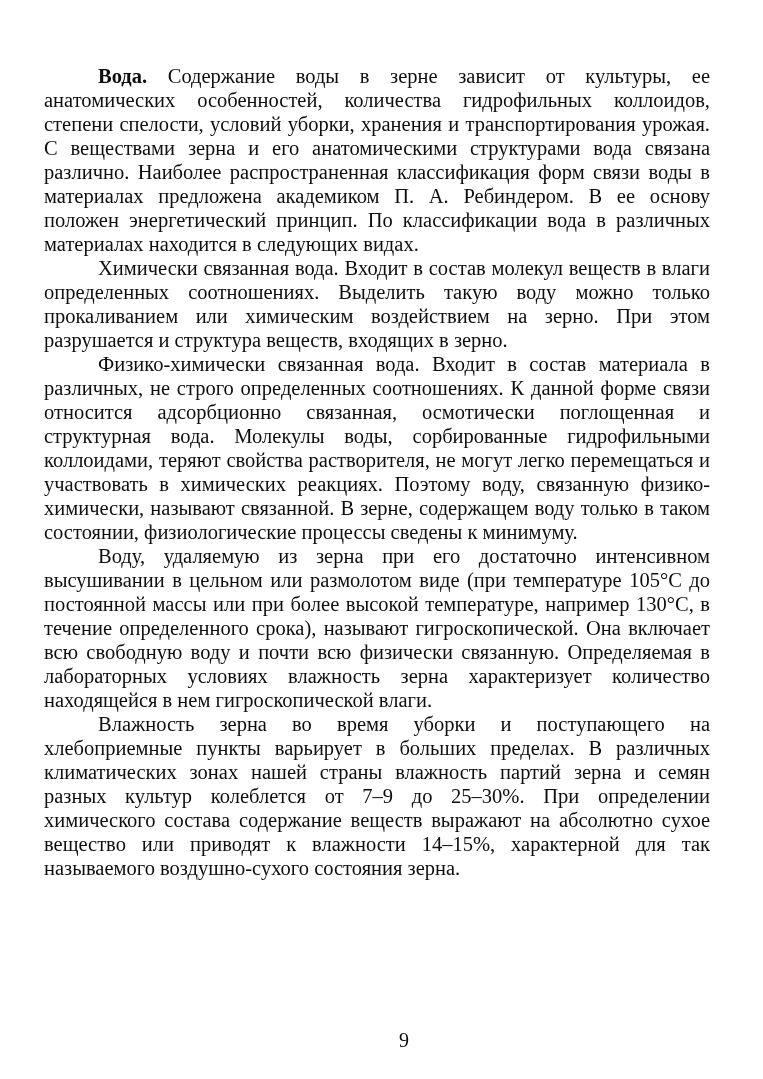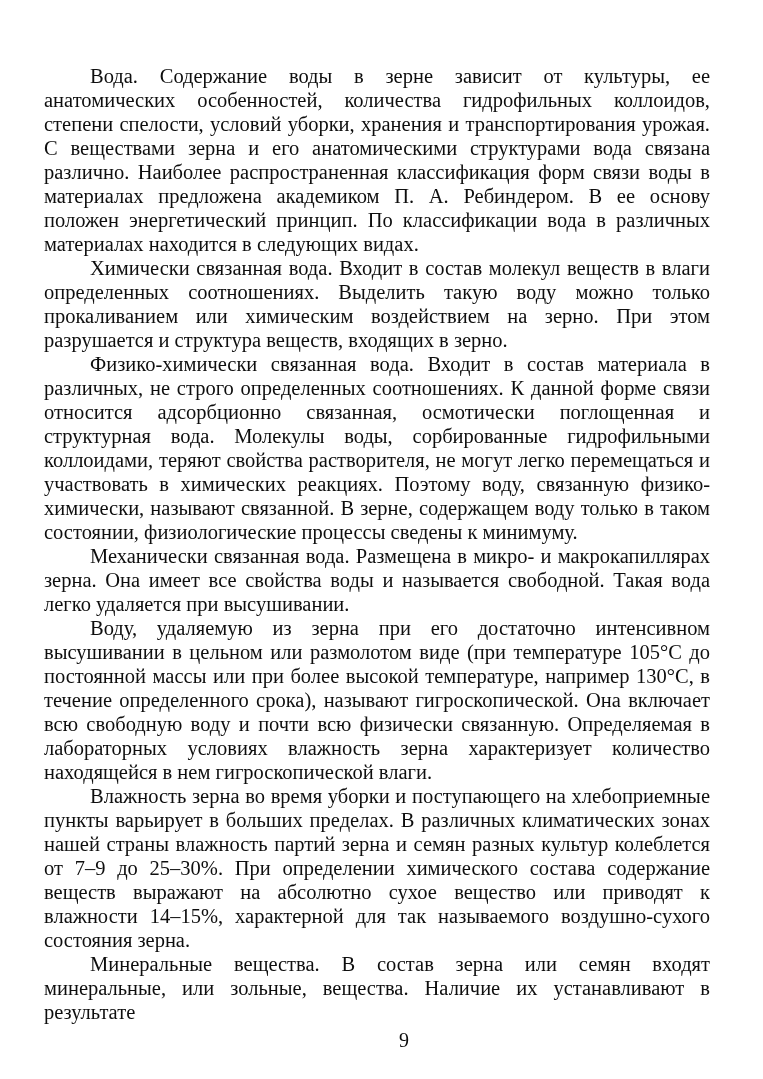--- a/index.html
+++ b/index.html
@@ -24,21 +24,22 @@
     font-size: 20.5px;
     line-height: 24px;
     text-align: justify;
   }
   .para {
     margin: 0;
     padding: 0;
     text-indent: 46px;
   }
   .para .lead {
-    font-weight: normal;
+    font-weight: bold;
+    margin-left: 8px;
   }
   .para.force-justify {
     text-align-last: justify;
   }
   .page-number {
     position: absolute;
     top: 1028px;
     left: 404px;
     transform: translateX(-50%);
     font-size: 20px;
@@ -51,24 +52,22 @@
 
 <div class="page">
   <div class="text-block">
 
     <p class="para"><b class="lead">Вода. </b><span>Содержание воды в зерне зависит от культуры, ее анатомических особенностей, количества гидрофильных коллоидов, степени спелости, условий уборки, хранения и транспортирования урожая. С веществами зерна и его анатомическими структурами вода связана различно. Наиболее распространенная классификация форм связи воды в материалах предложена академиком П. А. Ребиндером. В ее основу положен энергетический принцип. По классификации вода в различных материалах находится в следующих видах.</span></p>
 
     <p class="para"><b class="lead"></b><span>Химически связанная вода. Входит в состав молекул веществ в влаги определенных соотношениях. Выделить такую воду можно только прокаливанием или химическим воздействием на зерно. При этом разрушается и структура веществ, входящих в зерно.</span></p>
 
     <p class="para"><b class="lead"></b><span>Физико-химически связанная вода. Входит в состав материала в различных, не строго определенных соотношениях. К данной форме связи относится адсорбционно связанная, осмотически поглощенная и структурная вода. Молекулы воды, сорбированные гидрофильными коллоидами, теряют свойства растворителя, не могут легко перемещаться и участвовать в химических реакциях. Поэтому воду, связанную физико-химически, называют связанной. В зерне, содержащем воду только в таком состоянии, физиологические процессы сведены к минимуму.</span></p>
 
-    <p class="para"><b class="lead"></b><span>Механически связанная вода. Размещена в микро- и макрокапиллярах зерна. Она имеет все свойства воды и называется свободной. Такая вода легко удаляется при высушивании.</span></p>
 
     <p class="para"><b class="lead"></b><span>Воду, удаляемую из зерна при его достаточно интенсивном высушивании в цельном или размолотом виде (при температуре 105°С до постоянной массы или при более высокой температуре, например 130°С, в течение определенного срока), называют гигроскопической. Она включает всю свободную воду и почти всю физически связанную. Определяемая в лабораторных условиях влажность зерна характеризует количество находящейся в нем гигроскопической влаги.</span></p>
 
     <p class="para"><b class="lead"></b><span>Влажность зерна во время уборки и поступающего на хлебоприемные пункты варьирует в больших пределах. В различных климатических зонах нашей страны влажность партий зерна и семян разных культур колеблется от 7–9 до 25–30%. При определении химического состава содержание веществ выражают на абсолютно сухое вещество или приводят к влажности 14–15%, характерной для так называемого воздушно-сухого состояния зерна.</span></p>
 
-    <p class="para force-justify"><b class="lead">Минеральные вещества. </b><span>В состав зерна или семян входят минеральные, или зольные, вещества. Наличие их устанавливают в результате</span></p>
 
   </div>
 
   <div class="page-number">9</div>
 </div>
 
 </body></html>

